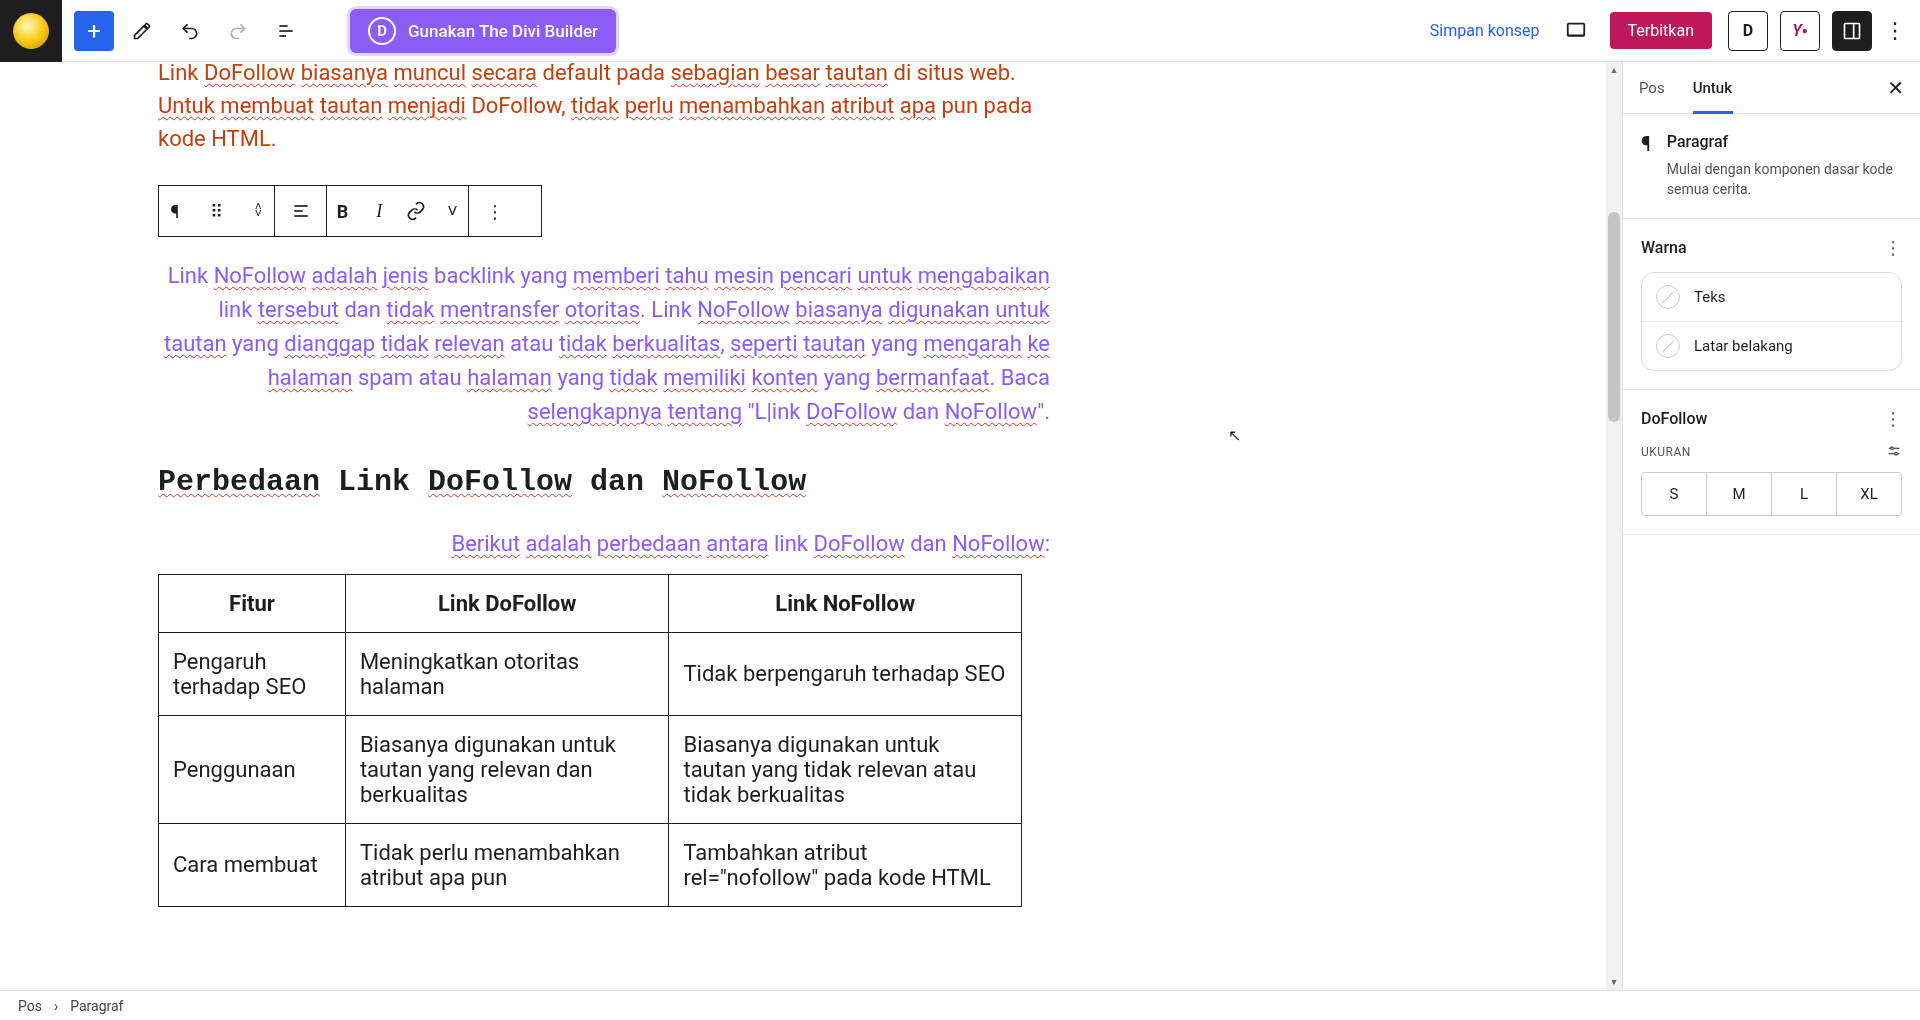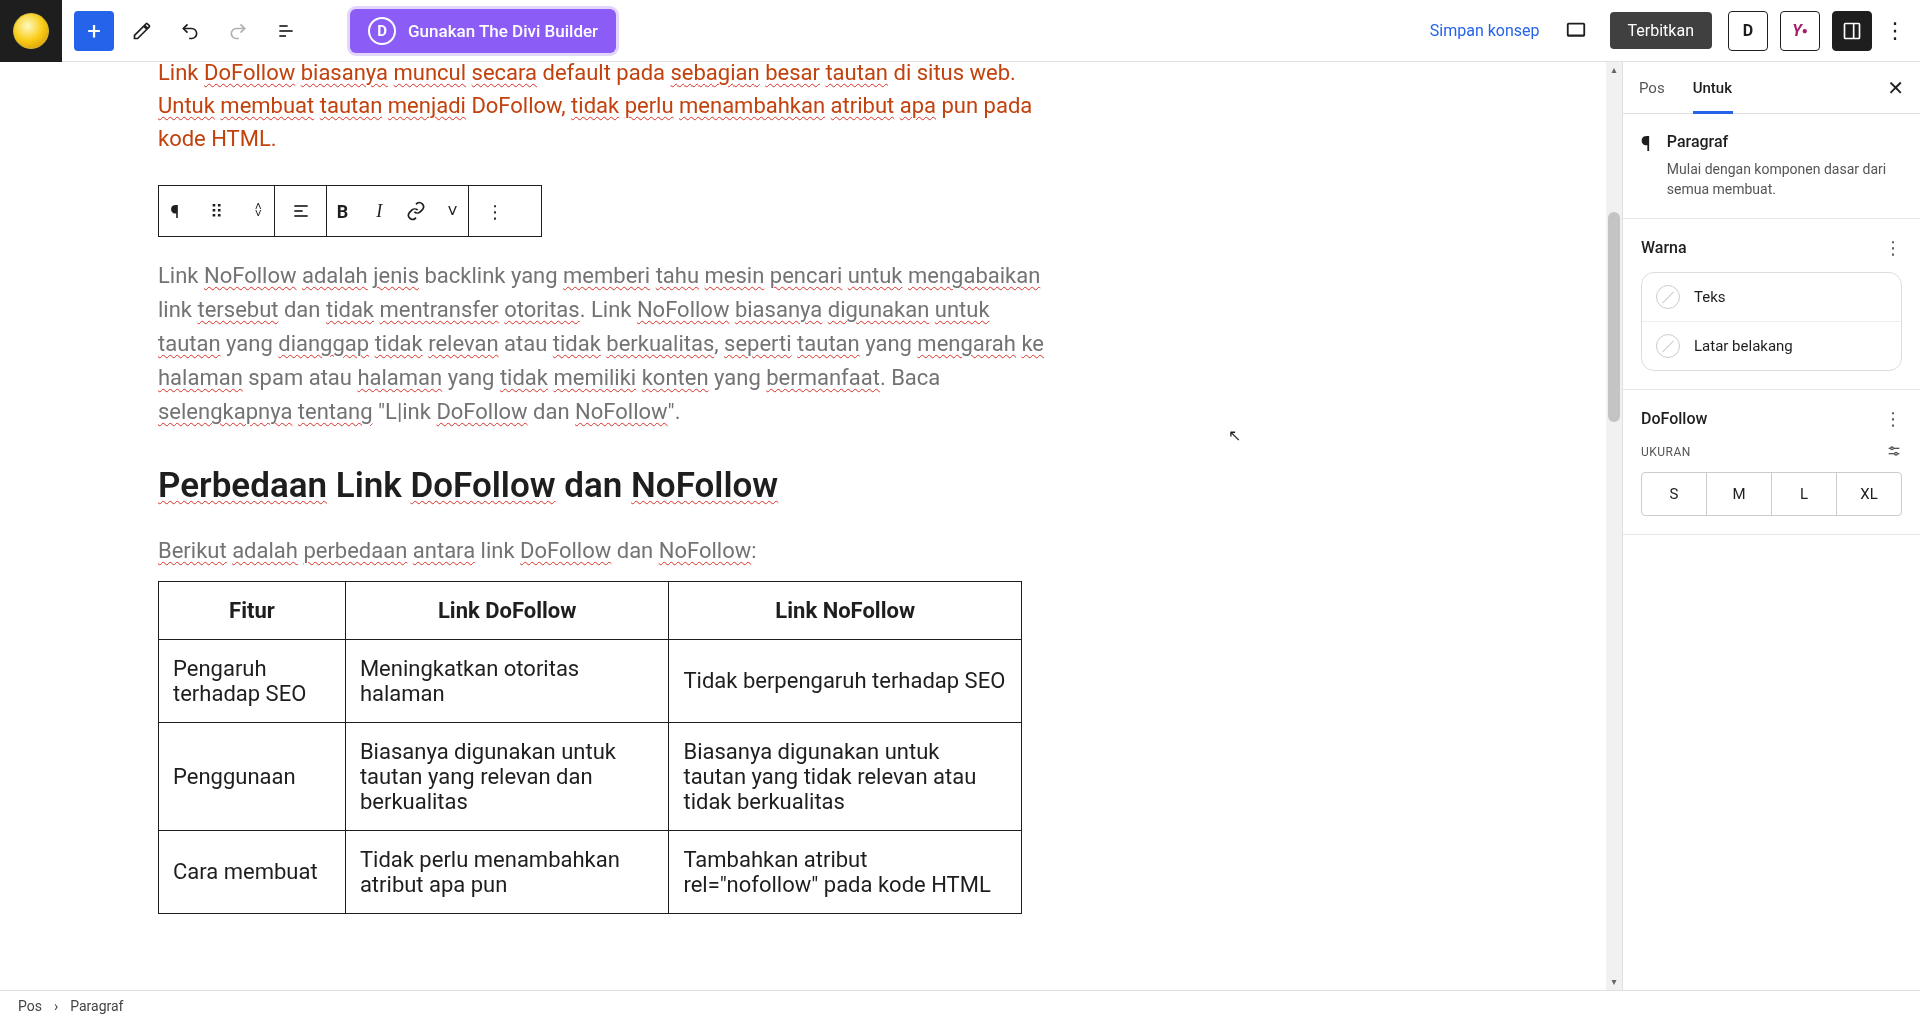--- a/index.html
+++ b/index.html
@@ -10,37 +10,37 @@
   .topbar { display: flex; align-items: center; height: 62px; border-bottom: 1px solid #e0e0e0; padding: 0 8px; }
   .left-strip { width: 62px; background: #1e1e1e; height: 62px; display:flex; align-items:center; justify-content:center; margin: -8px 8px -8px -8px;}
   .site-logo { width: 36px; height: 36px; border-radius: 50%; background: radial-gradient(circle at 40% 35%, #fef9c3, #facc15 50%, #ca8a04); border:1px solid #d6bb3a;}
   .tb-btn { width:40px; height:40px; border-radius:4px; display:flex; align-items:center; justify-content:center; margin:0 4px; cursor:pointer; }
   .tb-add { background:#2563eb; color:#fff; font-size:24px; }
   .tb-icon { color:#1e1e1e; font-size:18px; }
   .divi-btn { display:flex; align-items:center; background:#8b5cf6; color:#fff; border-radius:6px; padding:8px 18px; margin-left:40px; font-weight:500; font-size:17px; cursor:pointer; box-shadow: 0 0 0 3px rgba(139,92,246,0.25);}
   .divi-logo { width:28px; height:28px; border:2.5px solid #fff; border-radius:50%; display:flex; align-items:center; justify-content:center; margin-right:12px; font-weight:bold; font-size:15px;}
   .topbar-spacer { flex:1; }
   .top-link { color:#2563eb; font-size:16px; margin:16px 12px; cursor:pointer; }
-  .top-publish { background:#404040; color:#fff; border-radius:4px; padding:9px 18px; font-size:16px; margin:0 10px; cursor:pointer; }
+  .top-publish { background:#be185d; color:#fff; border-radius:4px; padding:9px 18px; font-size:16px; margin:0 10px; cursor:pointer; }
   .top-square { width:40px; height:40px; border:1.5px solid #1e1e1e; border-radius:4px; display:flex; align-items:center; justify-content:center; margin:0 6px; cursor:pointer; font-weight:bold;}
   .top-square-dark { background:#1e1e1e; color:#fff; border:1.5px solid #1e1e1e;}
   .top-dots { font-size:22px; margin:0 6px; cursor:pointer; }
 
   
   .main-wrap { display:flex; flex:1; min-height:0; }
   .editor-col { flex:1; position:relative; overflow:hidden; }
   .scroll-gutter { position:absolute; right:0; top:0; bottom:0; width:16px; background:#f1f1f1; }
   .scroll-thumb { position:absolute; right:2px; top:150px; width:12px; height:210px; background:#c4c4c4; border-radius:6px;}
   .scroll-arrow { position:absolute; left:2px; width:12px; height:12px; font-size:10px; color:#666; text-align:center;}
   .editor-inner { padding: 0 0 0 158px; width: 1050px; }
 
-  .p-line { font-size:22px; line-height:1.55; color:#737373; margin-bottom:8px; }
+  .p-line { font-size:22px; line-height:1.55; color:#8b5cf6; margin-bottom:8px;text-align:right; }
   .sp-top { font-size:22px; line-height:1.5; color:#c2410c; margin-top:-6px;}
   .spell { text-decoration: underline wavy #d93025 1px; text-underline-offset:3px;}
-  .h2 { font-size:35px; font-weight:600; margin:36px 0 28px; }
+  .h2 { font-size:30px; font-weight:600; margin:36px 0 28px;font-family:Liberation Mono, monospace; }
 
   
   .block-toolbar { display:flex; border:1.5px solid #1e1e1e; background:#fff; width:384px; height:52px; margin:30px 0 22px; }
   .bt-cell { border-right:1.5px solid #1e1e1e; display:flex; align-items:center; justify-content:center; cursor:pointer; }
   .bt-group1 { width:116px; gap:10px;}
   .bt-group2 { width:52px;}
   .bt-group3 { width:142px; gap:6px;}
   .bt-last { border-right:none; width:52px;}
   .bt-ic { width:36px; display:flex;align-items:center;justify-content:center;font-size:18px;}
 
@@ -218,21 +218,21 @@
         <span class="sb-tab active">Untuk</span>
         <div class="sb-tab-underline"></div>
         <span class="sb-close">✕</span>
       </div>
 
       <div class="sb-section">
         <div class="sb-row-title">
           <span class="sb-pilcrow">¶</span>
           <div>
             <div style="font-weight:500;font-size:16px;">Paragraf</div>
-            <div class="sb-block-desc">Mulai dengan komponen dasar dari semua membuat.</div>
+            <div class="sb-block-desc">Mulai dengan komponen dasar kode semua cerita.</div>
           </div>
         </div>
       </div>
 
       <div class="sb-section">
         <div class="sb-heading">
           <span>Warna</span>
           <span class="sb-dots">⋮</span>
         </div>
         <div class="color-panel">

